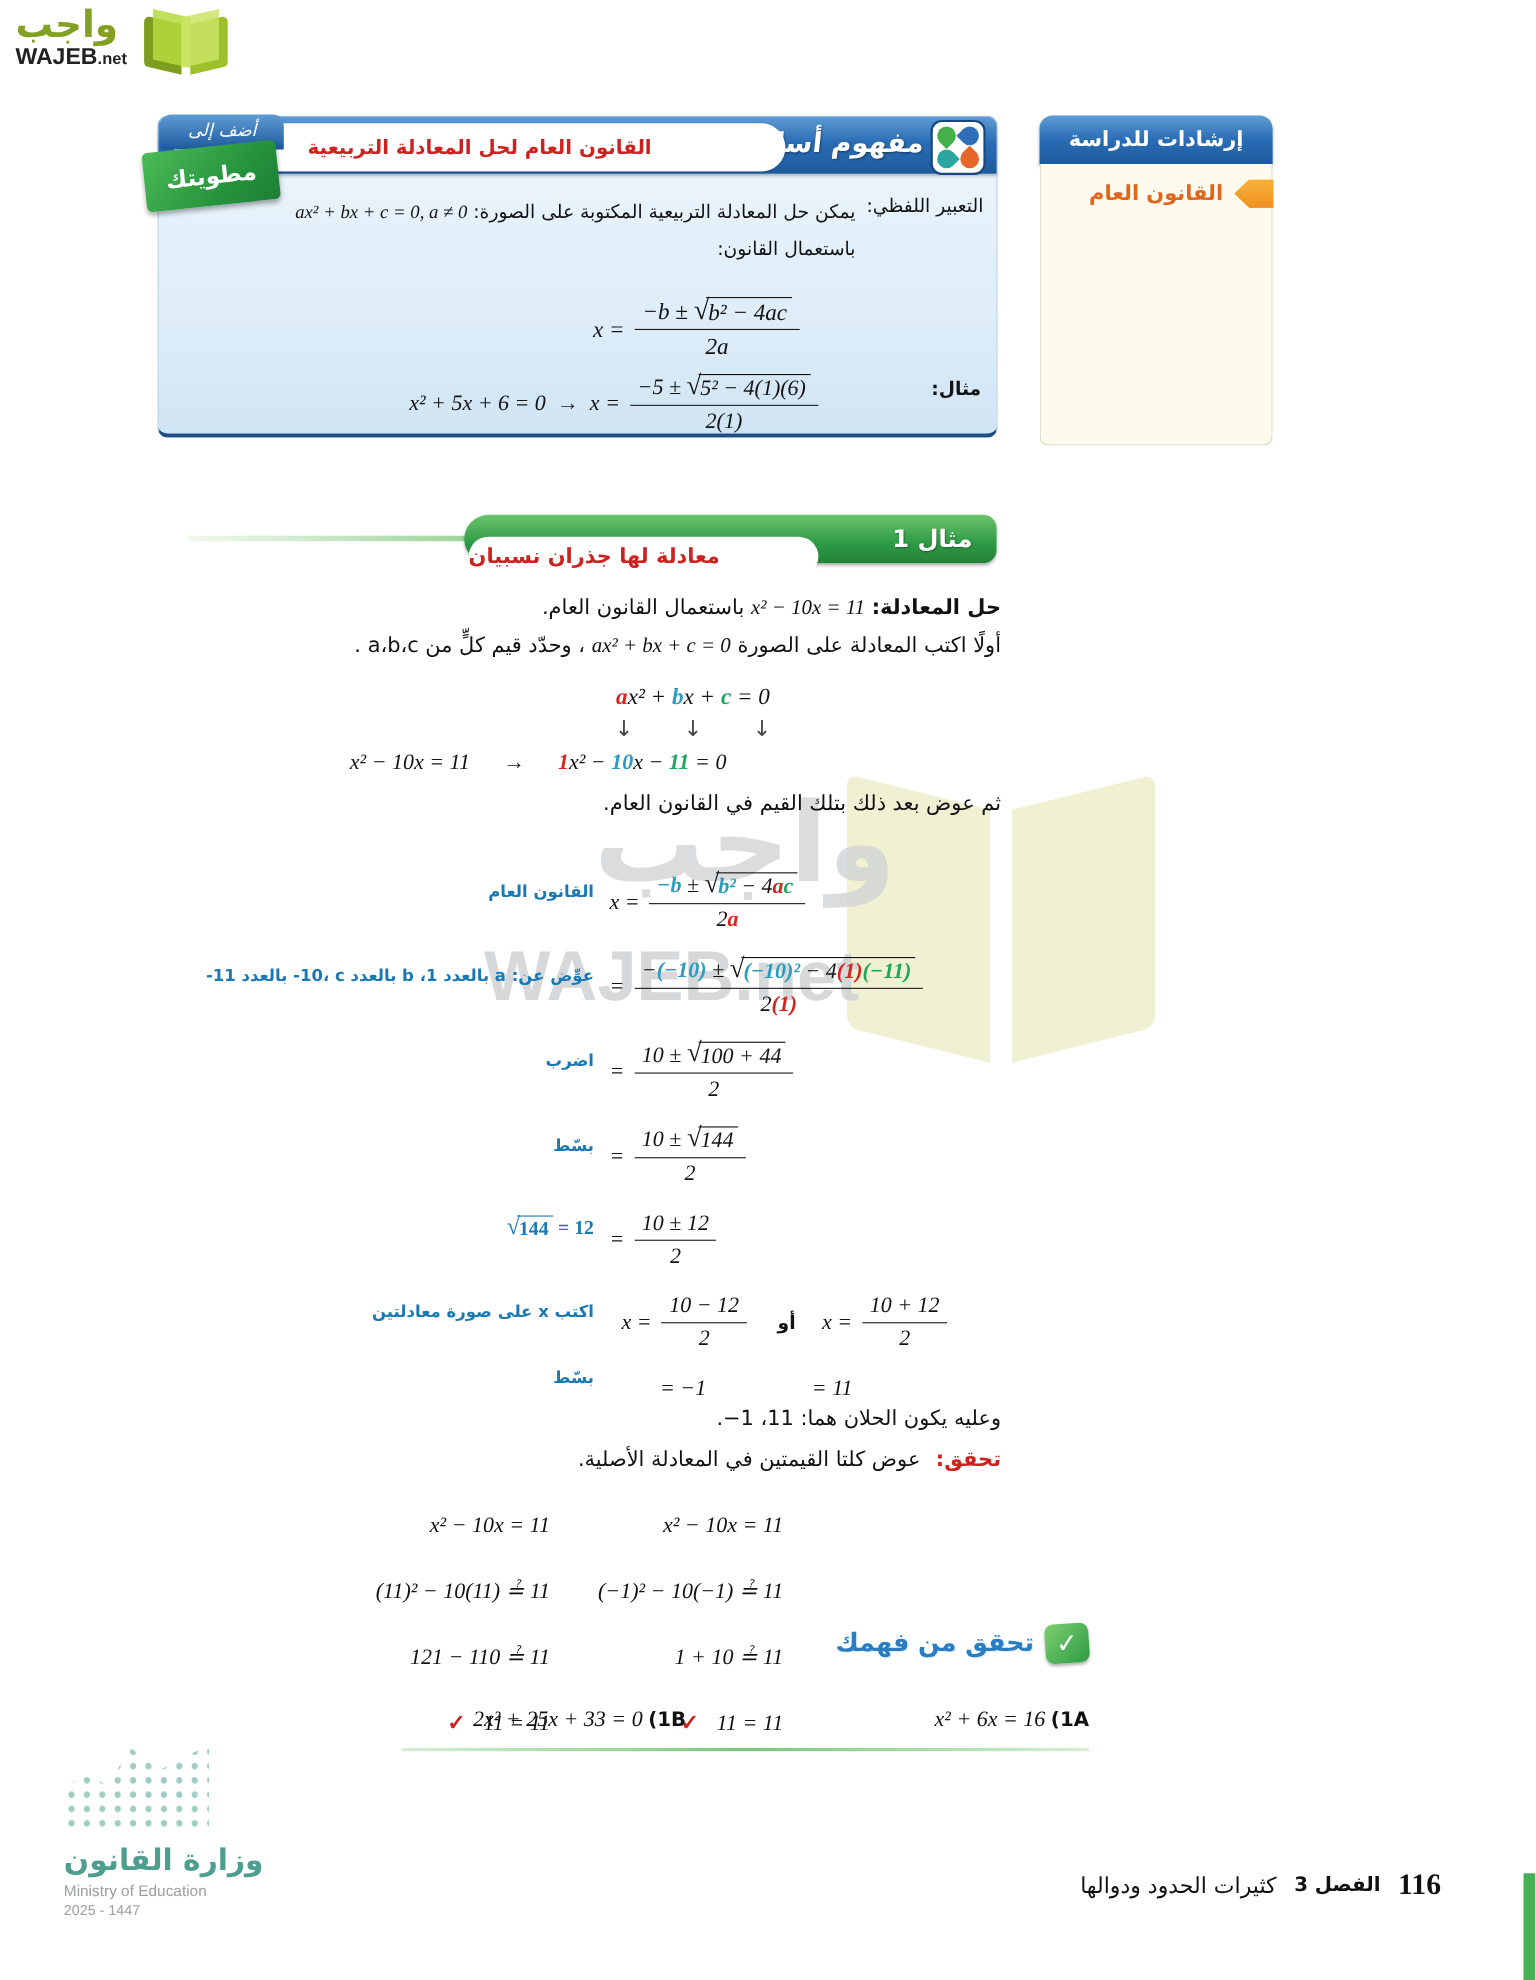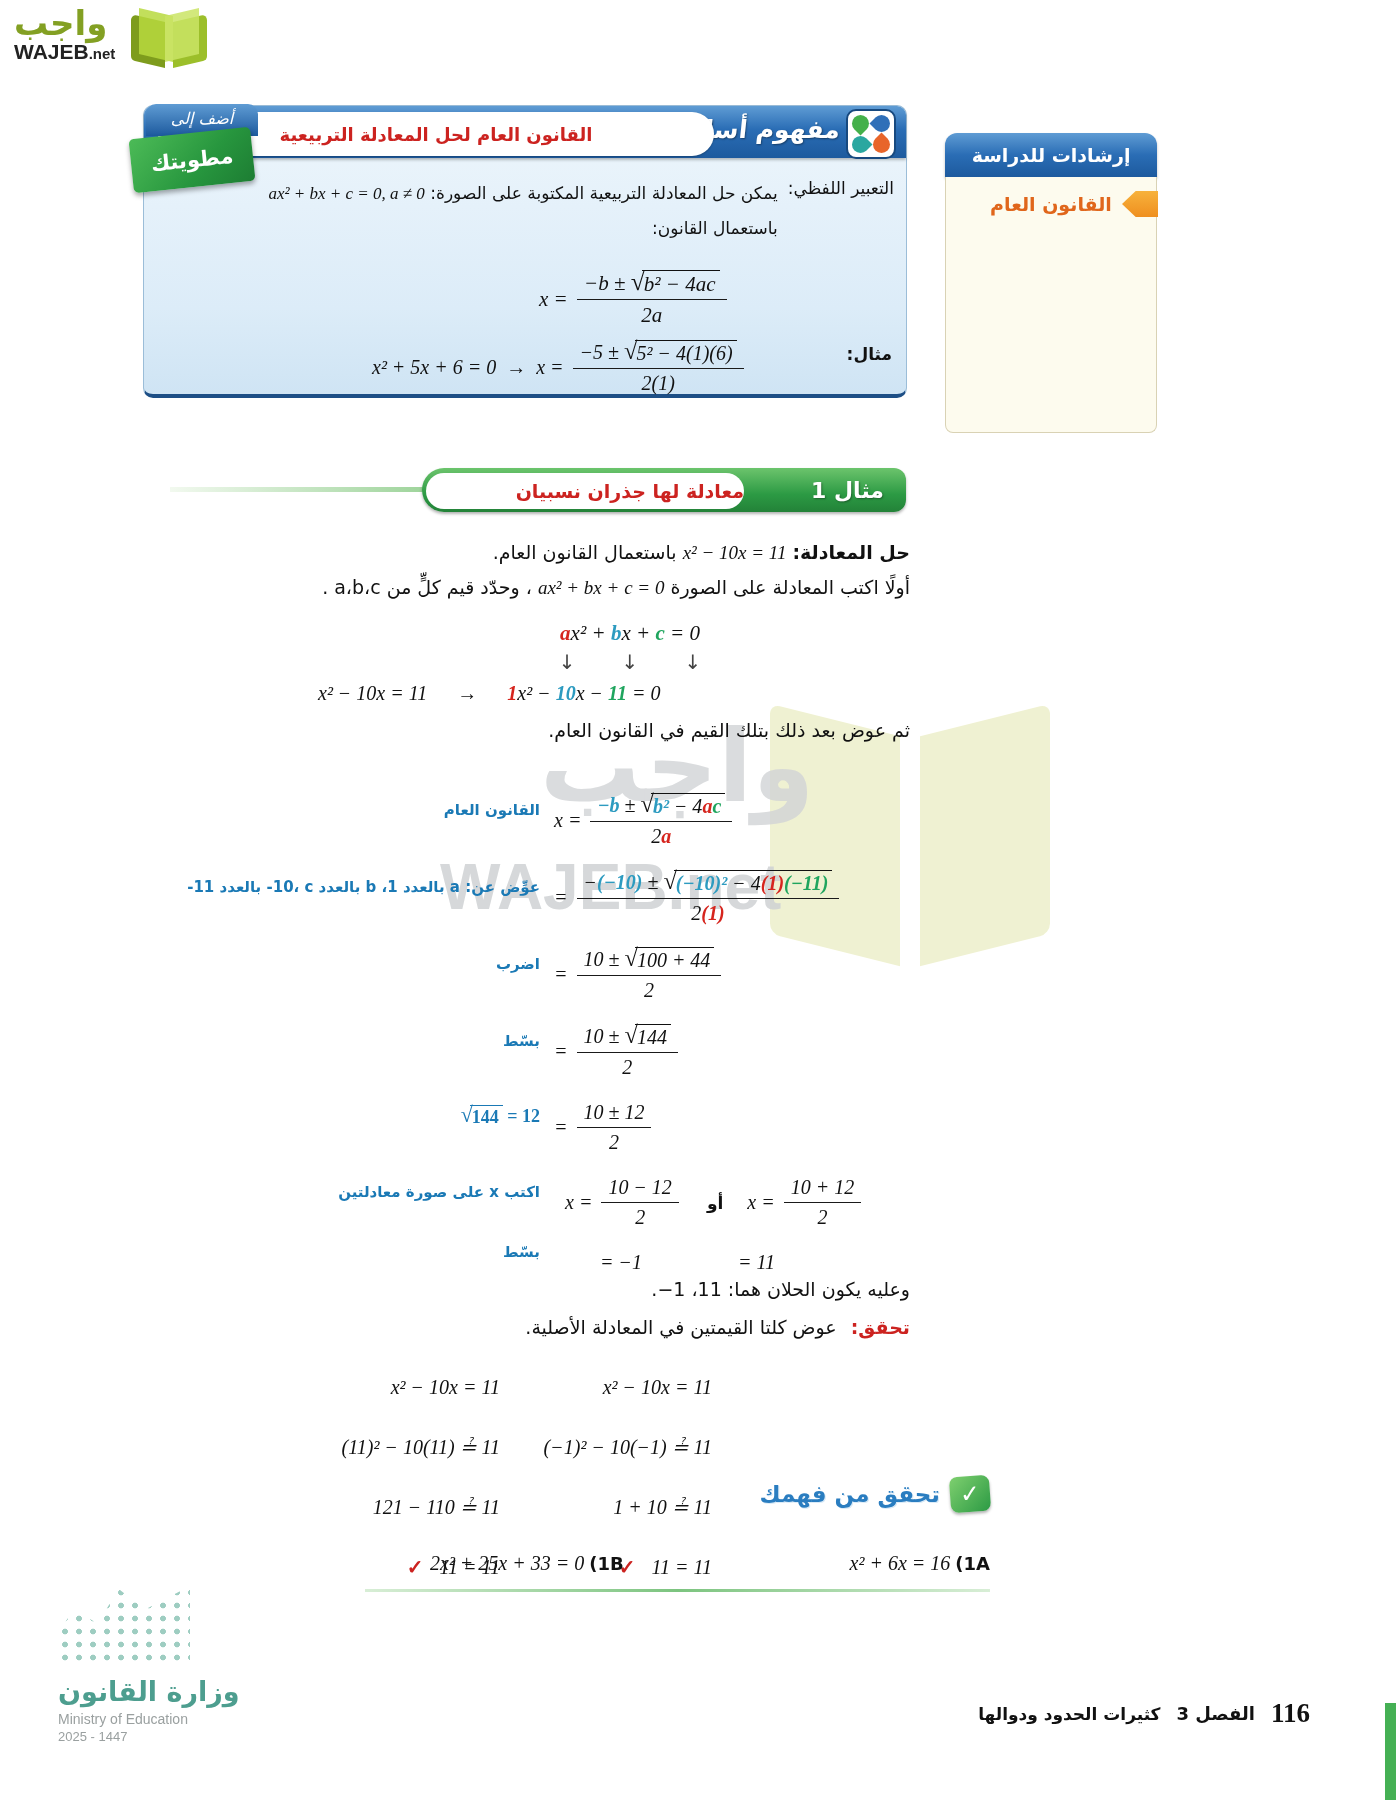--- a/index.html
+++ b/index.html
@@ -64,39 +64,39 @@
       color:#fff;font-weight:bold;font-size:21px;display:flex;align-items:center;justify-content:center;}
   .kc-verbal{position:absolute;top:72px;right:12px;left:18px;display:flex;gap:10px;align-items:flex-start;font-size:17px;}
   .kc-vlabel{font-weight:normal;white-space:nowrap;}
   .kc-vtext{flex:1;text-align:right;line-height:30px;}
   .kc-vtail{margin-top:4px;}
   .kc-formula{position:absolute;left:395px;top:142px;display:flex;align-items:center;font-size:21px;}
   .kc-exlabel{position:absolute;right:14px;top:238px;font-weight:bold;font-size:17px;}
   .kc-example{position:absolute;left:228px;top:212px;display:flex;align-items:center;font-size:20px;}
 
   
-  .tips{position:absolute;left:945px;top:105px;width:212px;height:300px;z-index:1;margin-top:28px;}
+  .tips{position:absolute;left:945px;top:105px;width:212px;height:300px;z-index:1;}
   .tips-banner{height:44px;background:linear-gradient(180deg,#5f9cd4 0%,#2a6db5 50%,#1d5a9e 100%);
       border-radius:12px 12px 0 0;color:#fff;font-weight:bold;font-size:19px;display:flex;align-items:center;justify-content:center;
       box-shadow:0 2px 3px rgba(0,0,0,.25);}
   .tips-body{position:absolute;top:44px;bottom:0;left:0;right:0;background:#fdfbee;border:1px solid #d9d2b4;border-top:none;
       border-radius:0 0 8px 8px;padding:10px 8px;text-align:center;}
   .tips-arrow{position:absolute;right:-2px;top:14px;width:36px;height:26px;
       background:linear-gradient(180deg,#f7b23c,#ef8f1f);
       clip-path:polygon(100% 0,100% 100%,38% 100%,0 50%,38% 0);}
   .tips-heading{color:var(--heading-orange,#e0661b);font-weight:bold;font-size:19px;margin:6px 0 8px;}
   .tips-text{font-weight:bold;color:#2b2b2b;font-size:16.5px;line-height:29px;}
 
   
   .ex-banner{position:absolute;left:170px;top:468px;width:736px;height:44px;direction:ltr;z-index:1;}
   .ex-line{position:absolute;left:0;top:19px;width:256px;height:5px;background:linear-gradient(90deg,#f2f9ef,#9ed49b);}
   .ex-bar{position:absolute;left:252px;top:0;right:0;height:44px;border-radius:22px 12px 12px 22px;
       background:linear-gradient(180deg,#6cc46c 0%,#2c9a44 60%,#238238 100%);box-shadow:0 2px 3px rgba(0,0,0,.3);}
-  .ex-pill{position:absolute;left:4px;top:5px;width:318px;height:36px;background:#fff;border-radius:18px;
-      display:flex;align-items:center;justify-content:flex-end;}
+  .ex-pill{position:absolute;left:4px;top:20px;width:318px;height:36px;background:#fff;border-radius:18px;
+      display:flex;align-items:center;justify-content:flex-start;}
   .ex-pill span{color:var(--title-red,#cc2320);font-weight:bold;font-size:19px;}
   .ex-tab{position:absolute;right:22px;top:0;height:44px;display:flex;align-items:center;color:#fff;font-weight:bold;font-size:22px;text-shadow:1px 1px 2px rgba(0,0,0,.35);}
 
   
   .ex-body{position:absolute;left:168px;top:525px;width:742px;font-size:19px;z-index:1;}
   .problem{margin:16px 0 0;text-align:right;}
   .plabel{font-weight:bold;}
   .instr{margin:12px 0 0;text-align:right;}
   .form-col{direction:ltr;width:300px;margin:14px 130px 0 auto;text-align:center;}
   .mrow{white-space:pre;font-size:21px;}
@@ -146,21 +146,21 @@
       background-image:radial-gradient(circle,#93c7ba 2.6px,transparent 3.2px);background-size:14px 13px;
       clip-path:polygon(0 60%,12% 30%,30% 48%,46% 4%,66% 30%,100% 0,100% 100%,0 100%);}
   .moe-name{color:#4d9e8f;font-size:27px;font-weight:bold;margin-top:12px;direction:rtl;text-align:left;}
   .moe-en{color:#9aa0a0;font-size:14px;margin-top:4px;font-family:"Liberation Sans",sans-serif;}
   .moe-years{color:#9aa0a0;font-size:13px;margin-top:2px;font-family:"Liberation Sans",sans-serif;}
 
   
   .footer{position:absolute;left:950px;top:1698px;width:360px;direction:rtl;display:flex;align-items:center;gap:16px;z-index:1;}
   .pgnum{font-size:27px;font-weight:bold;font-family:"Liberation Serif",serif;}
   .chap{font-weight:bold;font-size:18px;}
-  .chapt{font-weight:bold;font-size:17px;text-align:right;}
+  .chapt{font-weight:normal;font-size:20px;text-align:right;}
   .green-strip{position:absolute;right:0;bottom:0;width:11px;height:97px;background:#45b054;z-index:1;}
 </style>
 </head>
 <body>
 
 <div class="page">
 
   <div class="wm">
     <div class="wm-book">
         <i class="l"></i>

